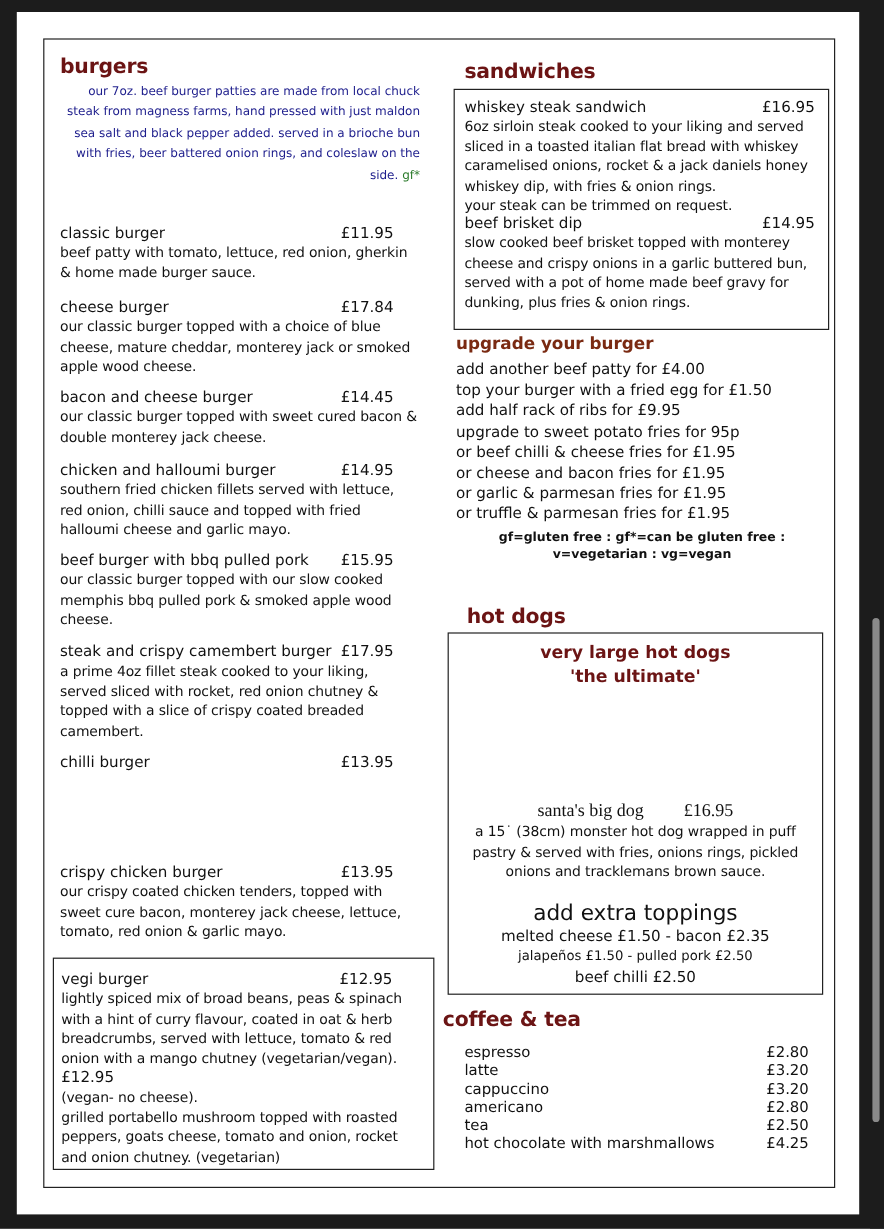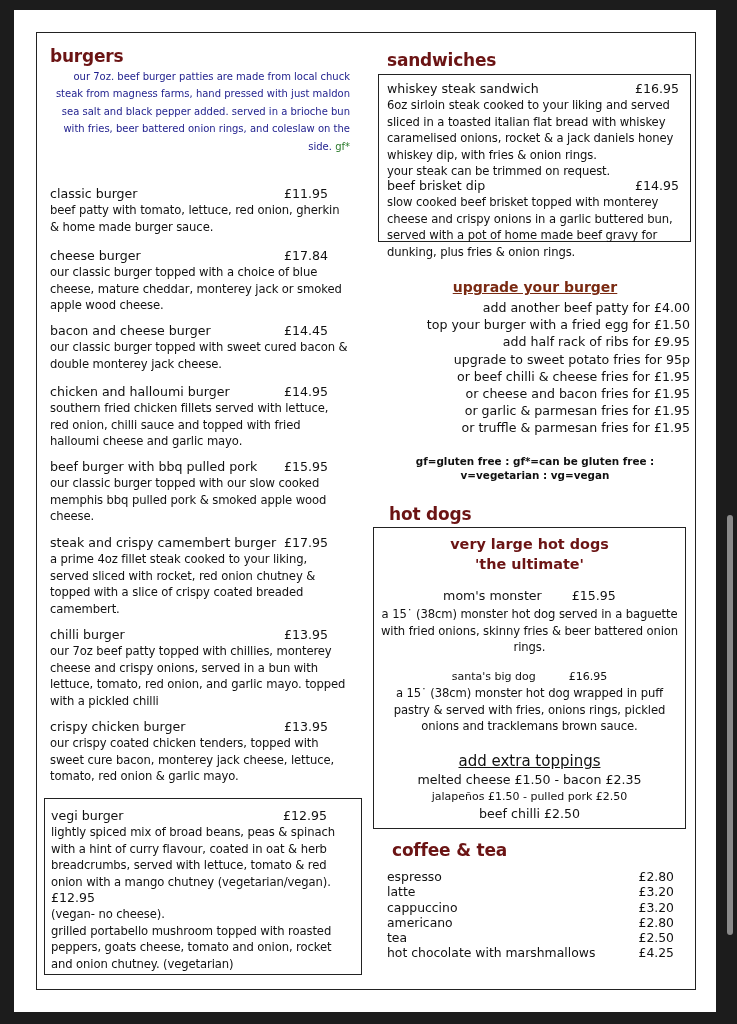--- a/index.html
+++ b/index.html
@@ -27,21 +27,21 @@
   .t { font-size:11.6px; line-height:16.6px; letter-spacing:-0.1px; }
   .name-row { display:flex; justify-content:space-between; font-size:12.6px; line-height:17px; }
   .intro {
     position:absolute; left:50px; top:68px; width:300px; text-align:right;
     color:#1d1d8c; font-size:10px; line-height:17.4px;
   }
   .intro .gf { color:#2a7a2a; }
   .item { position:absolute; left:50px; width:298px; }
   .box { position:absolute; border:1.5px solid #222; box-sizing:border-box; }
   .center { text-align:center; }
-  .up-line { font-size:12.6px; line-height:17.2px; text-align:right; }
+  .up-line { font-size:12.6px; line-height:17.2px; text-align:left; }
   .legend { font-size:10.4px; font-weight:bold; line-height:14px; text-align:center; }
   .coffee-row { display:flex; justify-content:space-between; font-size:12.4px; line-height:15.3px; }
   .hd-title { color:#6b1414; font-weight:bold; font-size:14.4px; line-height:20px; text-align:center; }
 </style>
 </head>
 <body>
 
 <div class="page"></div>
 <div class="frame"></div>
 
@@ -91,21 +91,20 @@
       <span>steak and crispy camembert burger</span>
       <span style="margin-right:20px">£17.95</span>
     </div>
   <div class="t">a prime 4oz fillet steak cooked to your liking, served sliced with rocket, red onion chutney &amp; topped with a slice of crispy coated breaded camembert.</div>
 </div>
 <div class="item" style="top:626px;">
   <div class="name-row">
       <span>chilli burger</span>
       <span style="margin-right:20px">£13.95</span>
     </div>
-  <div class="t">our 7oz beef patty topped with chillies, monterey cheese and crispy onions, served in a bun with lettuce, tomato, red onion, and garlic mayo. topped with a pickled chilli</div>
 </div>
 <div class="item" style="top:718px;">
   <div class="name-row">
       <span>crispy chicken burger</span>
       <span style="margin-right:20px">£13.95</span>
     </div>
   <div class="t">our crispy coated chicken tenders, topped with sweet cure bacon, monterey jack cheese, lettuce, tomato, red onion &amp; garlic mayo.</div>
 </div>
 
 <div class="box" style="left:44px;top:798px;width:318px;height:177px;">
@@ -119,87 +118,79 @@
   <div style="position:absolute;left:6px;top:90px;width:300px;">
     <div class="name-row">
         <span style="margin-right:24px">£12.95</span>
       </div>
     <div class="t">(vegan- no cheese).</div>
     <div class="t">grilled portabello mushroom topped with roasted peppers, goats cheese, tomato and onion, rocket and onion chutney. (vegetarian)</div>
   </div>
 </div>
 
 <h2 class="heading" style="left:387px;top:50px;">sandwiches</h2>
-<div class="box" style="left:378px;top:74px;width:313px;height:168px;text-decoration:underline;">
+<div class="box" style="left:378px;top:74px;width:313px;height:201px;text-decoration:underline;">
   <div style="position:absolute;left:8px;top:5px;width:292px;">
     <div class="name-row">
         <span>whiskey steak sandwich</span>
         <span>£16.95</span>
       </div>
     <div class="t">6oz sirloin steak  cooked to your liking and served sliced in a toasted italian flat bread with whiskey caramelised onions, rocket &amp; a jack daniels honey whiskey dip, with fries &amp; onion rings.</div>
     <div class="t">your steak can be trimmed on request.</div>
   </div>
   <div style="position:absolute;left:8px;top:102px;width:292px;">
     <div class="name-row">
         <span>beef brisket dip</span>
         <span>£14.95</span>
       </div>
     <div class="t">slow cooked beef brisket topped with monterey cheese and crispy onions in a garlic buttered bun, served with a pot of home made beef gravy for dunking, plus fries &amp; onion rings.</div>
   </div>
 </div>
 
 <div style="position:absolute;left:380px;top:277px;width:310px;">
-  <div style="text-align:center;color:#7a2a12;font-weight:bold;font-size:14px;line-height:20px;text-decoration:underline;">upgrade your burger</div>
+  <div style="text-align:left;color:#7a2a12;font-weight:bold;font-size:14px;line-height:20px;">upgrade your burger</div>
   <div style="margin-top:2px;">
     <div class="up-line">add another beef patty for £4.00</div>
     <div class="up-line">top your burger with a fried egg  for  £1.50</div>
     <div class="up-line">add half rack of ribs  for £9.95</div>
     <div class="up-line">upgrade to sweet potato fries for 95p</div>
     <div class="up-line">or beef chilli &amp; cheese  fries for £1.95</div>
     <div class="up-line">or cheese and bacon fries for £1.95</div>
     <div class="up-line">or garlic &amp; parmesan fries for £1.95</div>
     <div class="up-line">or truffle &amp; parmesan fries for £1.95</div>
   </div>
-  <div style="margin-top:17px;">
+  <div style="margin-top:4px;">
     <div class="legend">gf=gluten free : gf*=can be gluten free :</div>
     <div class="legend">v=vegetarian : vg=vegan</div>
   </div>
 </div>
 
 <h2 class="heading" style="left:389px;top:504px;">hot dogs</h2>
 <div class="box" style="left:373px;top:527px;width:313px;height:302px;">
   <div style="position:absolute;left:0;top:6px;width:100%;">
     <div class="hd-title">very large hot dogs</div>
     <div class="hd-title">'the ultimate'</div>
   </div>
-  <div style="position:absolute;left:4px;top:59px;width:303px;" class="center">
-    <div style="font-size:12.6px;line-height:17px;">
-      <span>mom's monster</span>
-      <span style="display:inline-block;width:22px"></span>
-      <span>£15.95</span>
-    </div>
-    <div class="t" style="margin-top:2px;">a 15˙ (38cm) monster hot dog served in a baguette with fried onions, skinny fries &amp; beer battered onion rings.</div>
-  </div>
   <div style="position:absolute;left:4px;top:140px;width:303px;" class="center">
-    <div style="font-size:11px;line-height:17px;">
+    <div style="font-size:15px;line-height:17px;font-family:Liberation Serif, serif;">
       <span>santa's big dog</span>
       <span style="display:inline-block;width:26px"></span>
       <span>£16.95</span>
     </div>
     <div class="t">a 15˙ (38cm)  monster hot dog wrapped in puff pastry  &amp; served with fries, onions rings, pickled onions and tracklemans brown sauce.</div>
   </div>
   <div style="position:absolute;left:0;top:224px;width:100%;" class="center">
-    <div style="font-size:15px;line-height:19px;text-decoration:underline;">add extra toppings</div>
+    <div style="font-size:18px;line-height:19px;">add extra toppings</div>
     <div style="font-size:12.6px;line-height:17px;">melted cheese  £1.50 - bacon  £2.35</div>
     <div style="font-size:11px;line-height:17px;">jalapeños  £1.50 - pulled pork  £2.50</div>
     <div style="font-size:12.6px;line-height:17px;">beef chilli  £2.50</div>
   </div>
 </div>
 
-<h2 class="heading" style="left:392px;top:840px;">coffee &amp; tea</h2>
+<h2 class="heading" style="left:369px;top:840px;">coffee &amp; tea</h2>
 <div style="position:absolute;left:387px;top:869px;width:287px;">
   <div class="coffee-row">
       <span>espresso</span>
       <span>£2.80</span>
     </div>
   <div class="coffee-row">
       <span>latte</span>
       <span>£3.20</span>
     </div>
   <div class="coffee-row">

